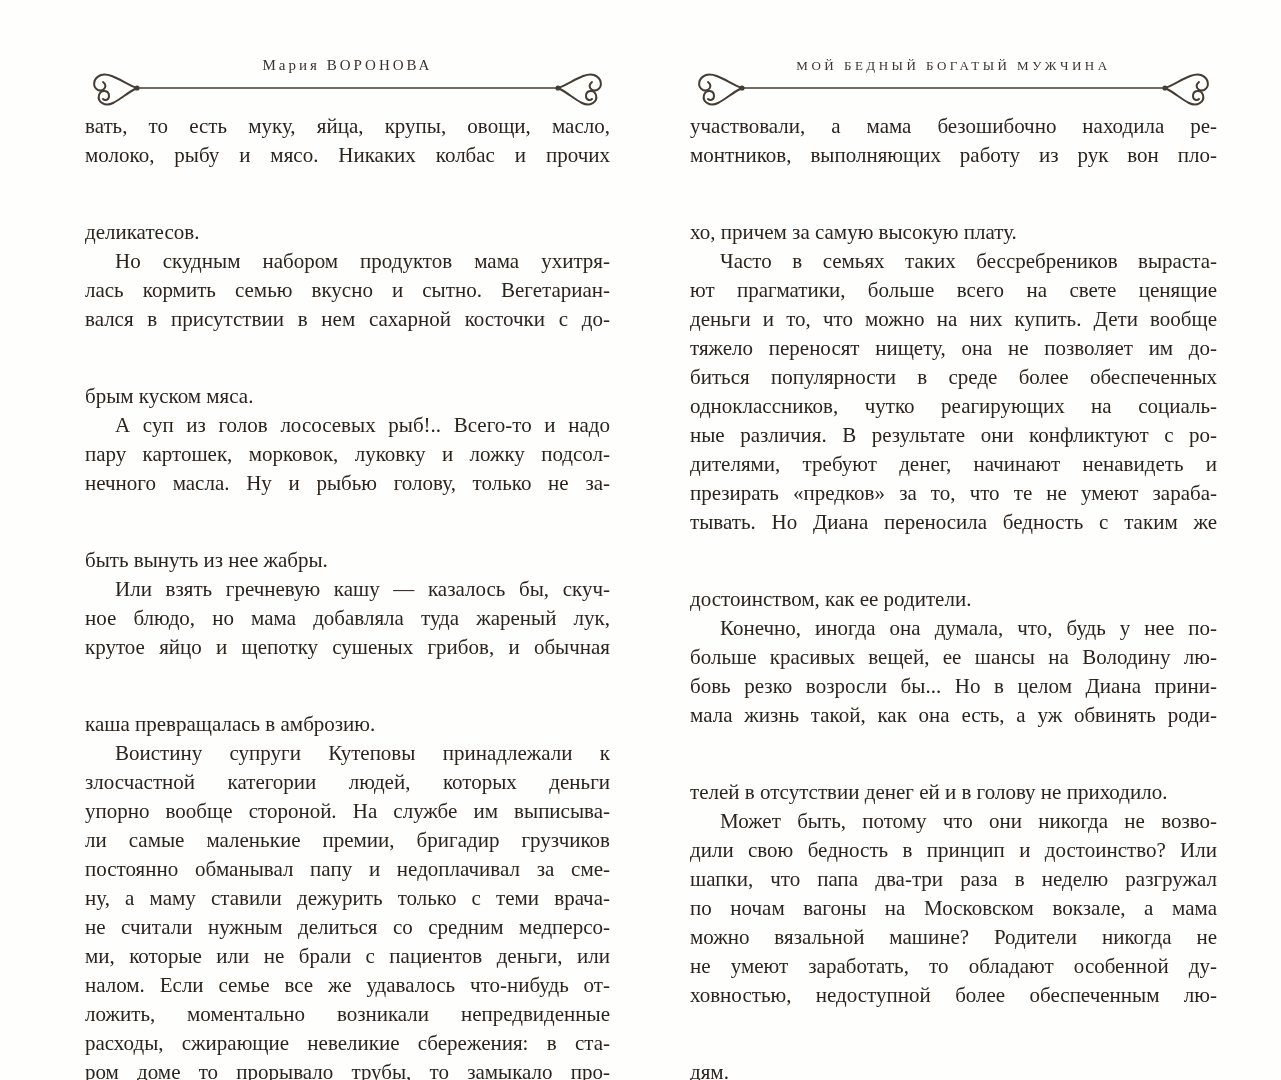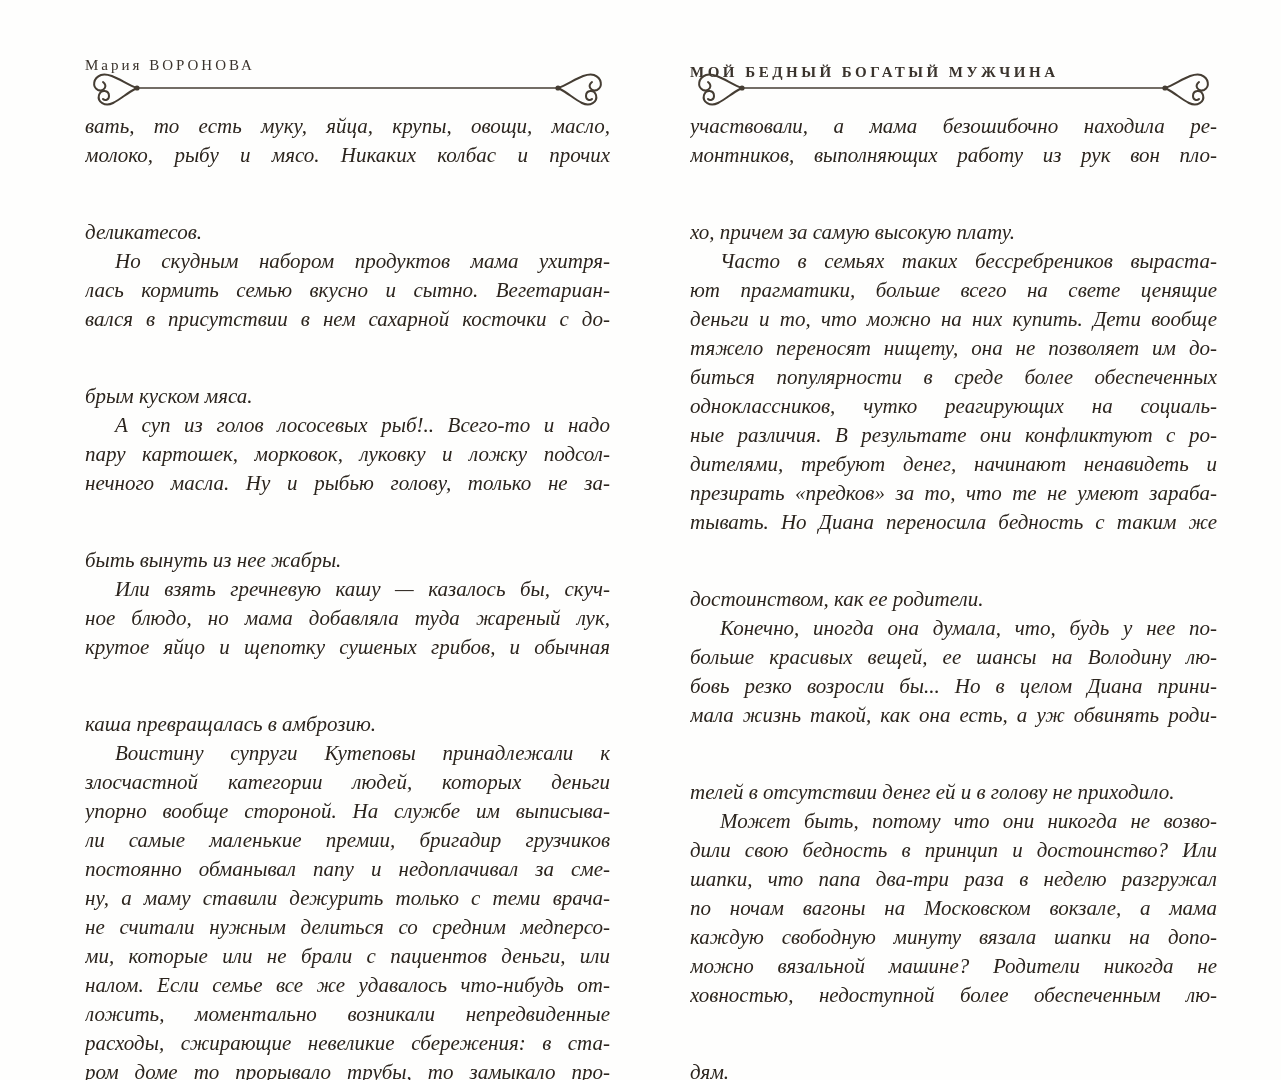--- a/index.html
+++ b/index.html
@@ -22,48 +22,47 @@
   #page-left  { left: 85px;  width: 525px; }
   #page-right { left: 690px; width: 527px; }
 
   .running-head {
     position: relative;
     height: 57px;
   }
   .head-text {
     position: absolute;
     left: 0; right: 0; top: 2px;
-    text-align: left;
+    text-align: center;
     color: #3a332c;
     white-space: nowrap;
   }
   .head-author {
     font-size: 15px;
     letter-spacing: 3px;
   }
   .head-title {
-    top: 9px;
-    font-size: 15px;
-    font-weight: bold;
+    top: 3px;
+    font-size: 13px;
+    font-weight: normal;
     letter-spacing: 3.5px;
   }
   .flourish {
     position: absolute;
     top: 11px;
     left: 0;
   }
 
   .body-text .line {
     font-size: 21px;
     line-height: 29px;
     height: 29px;
     overflow: hidden;
     text-align: justify;
     text-align-last: justify;
-    font-style: italic;
   }
   .body-text .line.last {
     text-align-last: left;
     margin-top: 48px;
   }
   .body-text .line.indent {
     text-indent: 30px;
   }
 
   .page-number {
@@ -152,19 +151,19 @@
       <div class="line last">достоинством, как ее родители.</div>
       <div class="line indent">Конечно, иногда она думала, что, будь у нее по-</div>
       <div class="line">больше красивых вещей, ее шансы на Володину лю-</div>
       <div class="line">бовь резко возросли бы... Но в целом Диана прини-</div>
       <div class="line">мала жизнь такой, как она есть, а уж обвинять роди-</div>
       <div class="line last">телей в отсутствии денег ей и в голову не приходило.</div>
       <div class="line indent">Может быть, потому что они никогда не возво-</div>
       <div class="line">дили свою бедность в принцип и достоинство? Или</div>
       <div class="line">шапки, что папа два-три раза в неделю разгружал</div>
       <div class="line">по ночам вагоны на Московском вокзале, а мама</div>
-      <div class="line">каждую свободную минуту вязала шапки на допо-</div>
       <div class="line">можно вязальной машине? Родители никогда не</div>
+      <div class="line">не умеют заработать, то обладают особенной ду-</div>
       <div class="line">ховностью, недоступной более обеспеченным лю-</div>
       <div class="line last">дям.</div>
     </div>
   <div class="page-number">23</div>
 </div>
 
 </body></html>

